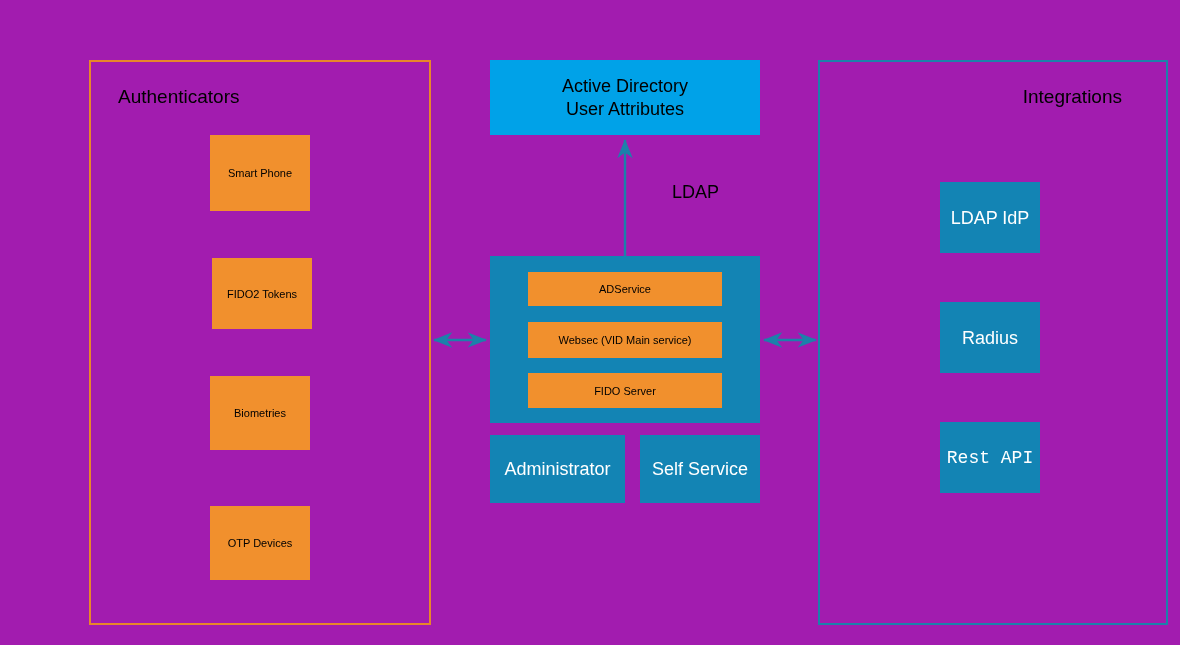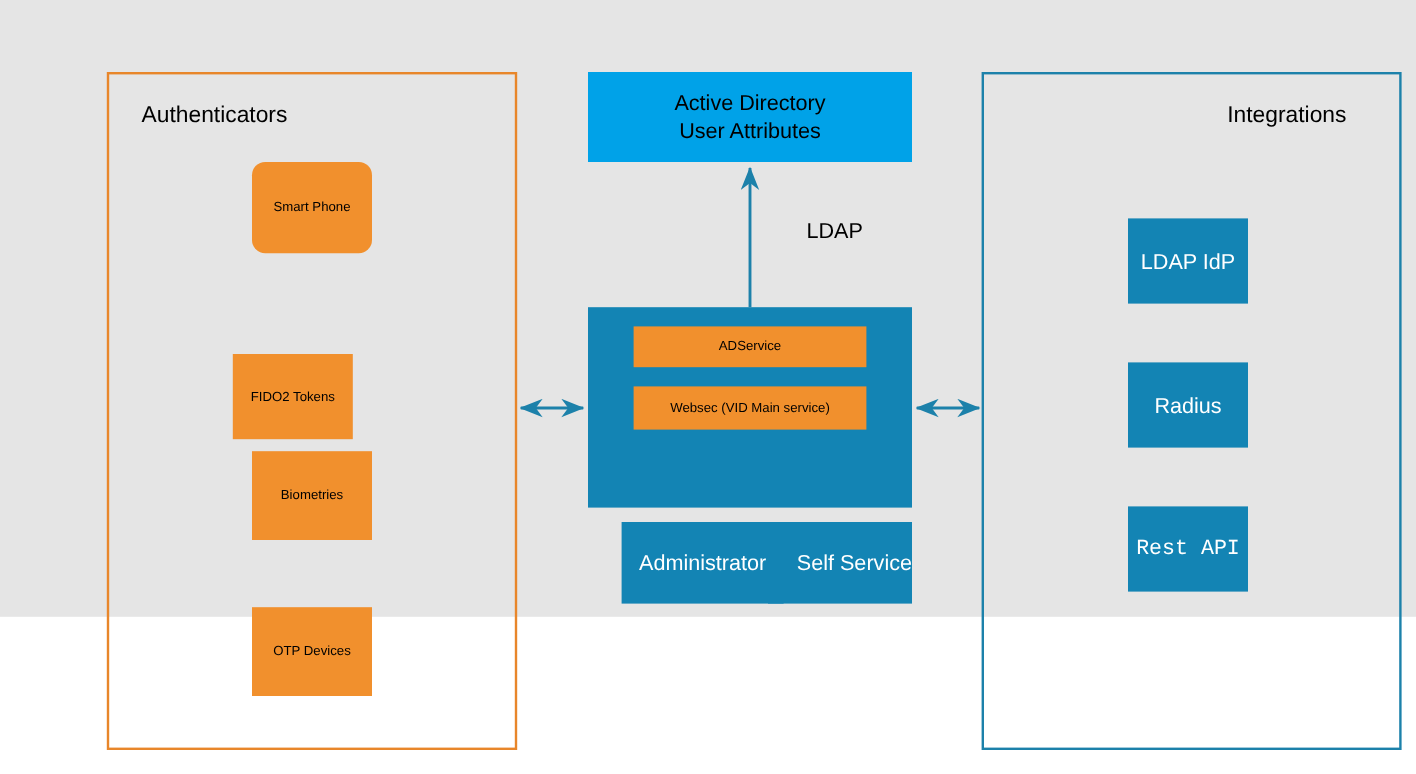--- a/index.html
+++ b/index.html
@@ -9,22 +9,22 @@
   }
   body {
     width: 1180px;
     height: 645px;
     font-family: "Liberation Sans", sans-serif;
     overflow: hidden;
   }
   #canvas {
     position: relative;
     width: 1180px;
-    height: 514px;
-    background: #e5e5e5;
+    height: 645px;
+    background: #a21caf;
   }
   .panel {
     position: absolute;
     background: transparent;
     box-sizing: border-box;
   }
   .panel-left {
     left: 89px;
     top: 60px;
     width: 342px;
@@ -117,25 +117,25 @@
   }
 </style>
 </head>
 <body>
 
 <div id="canvas">
 
   <div class="panel panel-left"></div>
   <div class="panel-title panel-title-left">Authenticators</div>
 
-  <div class="node node-orange" style="left:210px; top:135px; width:100px; height:76px;border-radius:11px;">
+  <div class="node node-orange" style="left:210px; top:135px; width:100px; height:76px;">
     <span>Smart Phone</span>
   </div>
 
-  <div class="node node-orange" style="left:194px; top:258px; width:100px; height:71px;margin-top:37px;">
+  <div class="node node-orange" style="left:212px; top:258px; width:100px; height:71px;">
     <span>FIDO2 Tokens</span>
   </div>
 
   <div class="node node-orange" style="left:210px; top:376px; width:100px; height:74px;">
     <span>Biometries</span>
   </div>
 
   <div class="node node-orange" style="left:210px; top:506px; width:100px; height:74px;">
     <span>OTP Devices</span>
   </div>
@@ -150,26 +150,29 @@
   <div class="container-blue" style="left:490px; top:256px; width:270px; height:167px;"></div>
 
   <div class="svc" style="left:528px; top:272px; width:194px; height:34px;">
     <span>ADService</span>
   </div>
 
   <div class="svc" style="left:528px; top:322px; width:194px; height:36px;">
     <span>Websec (VID Main service)</span>
   </div>
 
-
-  <div class="node node-darkblue" style="left:490px; top:435px; width:135px; height:68px;margin-left:28px;">
+  <div class="svc" style="left:528px; top:373px; width:194px; height:35px;">
+    <span>FIDO Server</span>
+  </div>
+
+  <div class="node node-darkblue" style="left:490px; top:435px; width:135px; height:68px;">
     <span>Administrator</span>
   </div>
 
-  <div class="node node-darkblue" style="left:640px; top:435px; width:120px; height:68px;justify-content:flex-end;">
+  <div class="node node-darkblue" style="left:640px; top:435px; width:120px; height:68px;">
     <span>Self Service</span>
   </div>
 
   <div class="panel panel-right"></div>
   <div class="panel-title panel-title-right">Integrations</div>
 
   <div class="node node-darkblue" style="left:940px; top:182px; width:100px; height:71px;">
     <span>LDAP IdP</span>
   </div>
 

